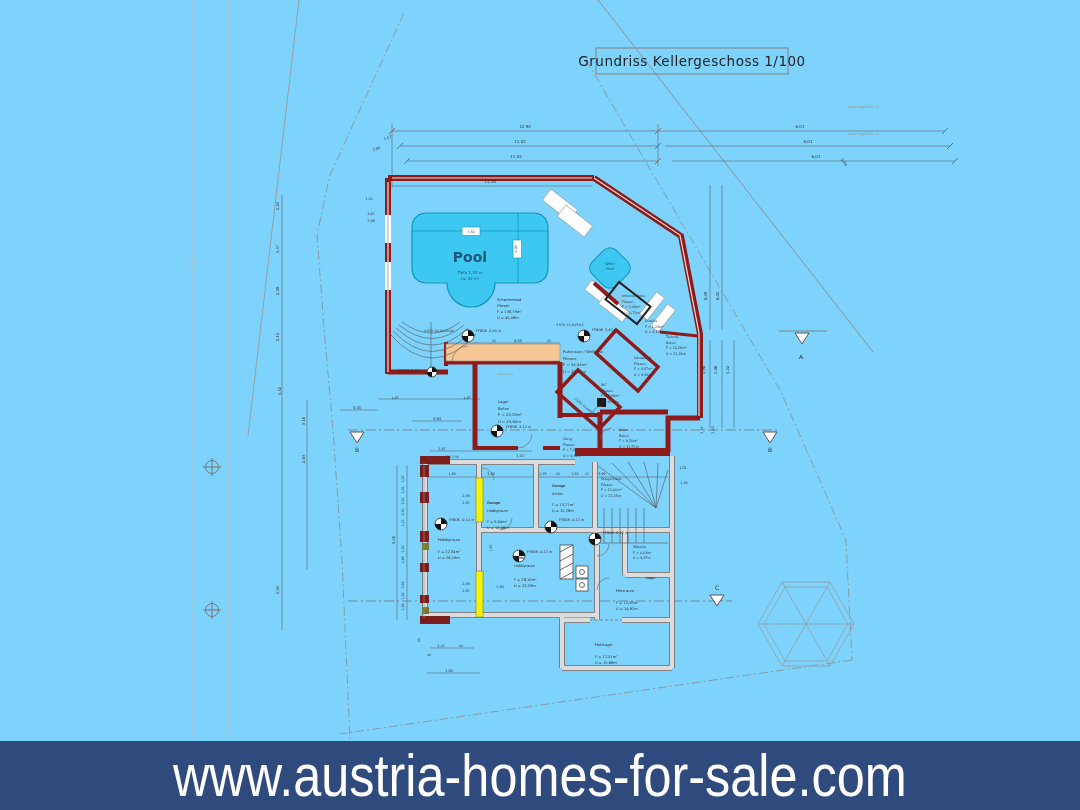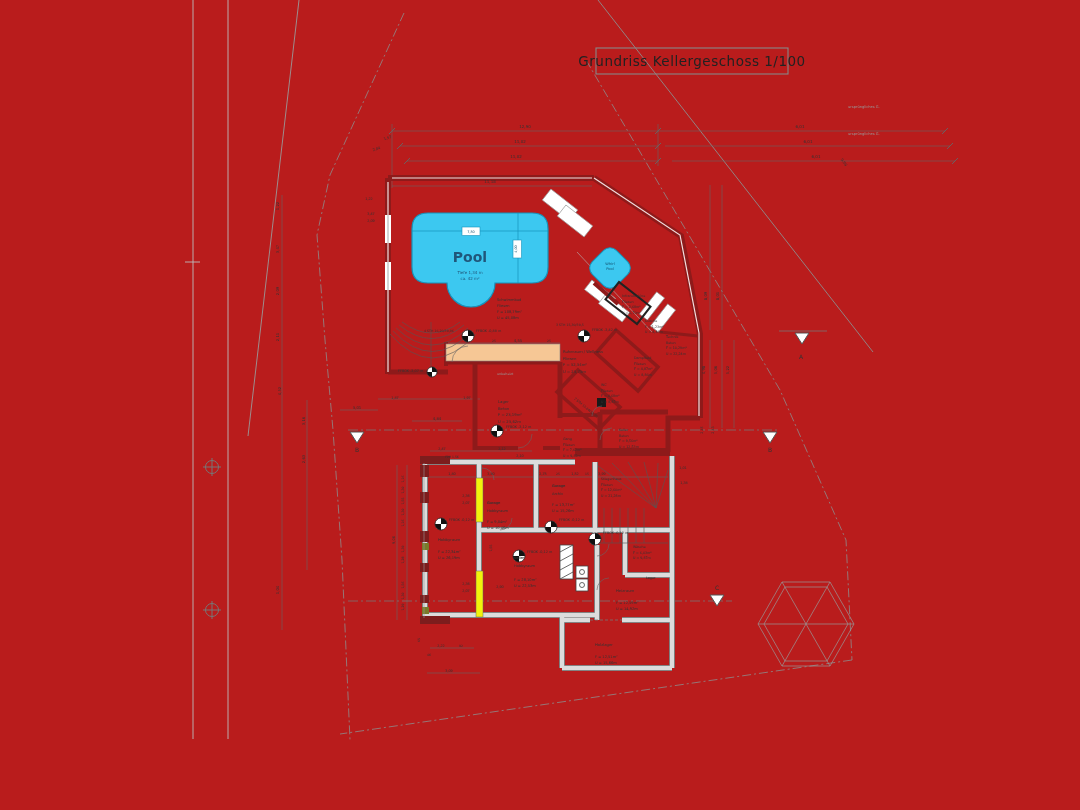--- a/index.html
+++ b/index.html
@@ -1,16 +1,16 @@
 <!DOCTYPE html>
 <html><head>
 <meta charset="utf-8">
 <style>
   html,body{margin:0;padding:0;background:#ffffff;}
-  .stage{position:relative;width:1080px;height:810px;background:#b91c1c;overflow:hidden;
+  .stage{position:relative;width:1080px;height:810px;background:#7dd3fc;overflow:hidden;
          font-family:"Liberation Sans",sans-serif;}
   svg text{font-family:"DejaVu Sans",sans-serif;}
   .banner{position:absolute;left:0;top:741px;width:1080px;height:69px;background:#2F4A7D;
           display:flex;align-items:center;justify-content:center;}
   .banner span{display:inline-block;transform:scaleX(.84);color:#fff;font-size:60px;
                font-weight:400;letter-spacing:0px;white-space:nowrap;
                font-family:"Liberation Sans",sans-serif;}
   .titleText{font-size:13.5px;fill:#222;letter-spacing:.5px;}
 </style>
 </head>
@@ -394,14 +394,17 @@
         <text x="492" y="548" font-size="3.2" fill="#333" text-anchor="middle" transform="rotate(-90 492 548)"><tspan x="492" dy="0">1,55</tspan></text>
         <text x="441" y="647" font-size="3.4" fill="#333" text-anchor="middle"><tspan x="441" dy="0">2,22</tspan></text>
         <text x="461" y="647" font-size="3" fill="#333" text-anchor="middle"><tspan x="461" dy="0">92</tspan></text>
         <text x="429" y="656" font-size="3" fill="#333" text-anchor="middle"><tspan x="429" dy="0">46</tspan></text>
         <text x="449" y="672" font-size="3.4" fill="#333" text-anchor="middle"><tspan x="449" dy="0">3,09</tspan></text>
         <text x="420" y="640" font-size="3" fill="#333" text-anchor="middle" transform="rotate(-90 420 640)"><tspan x="420" dy="0">65</tspan></text>
       </g>
 </svg>
 
 
-
+<div class="banner">
+  <span>www.austria-homes-for-sale.com</span>
 </div>
 
+</div>
+
 </body></html>

